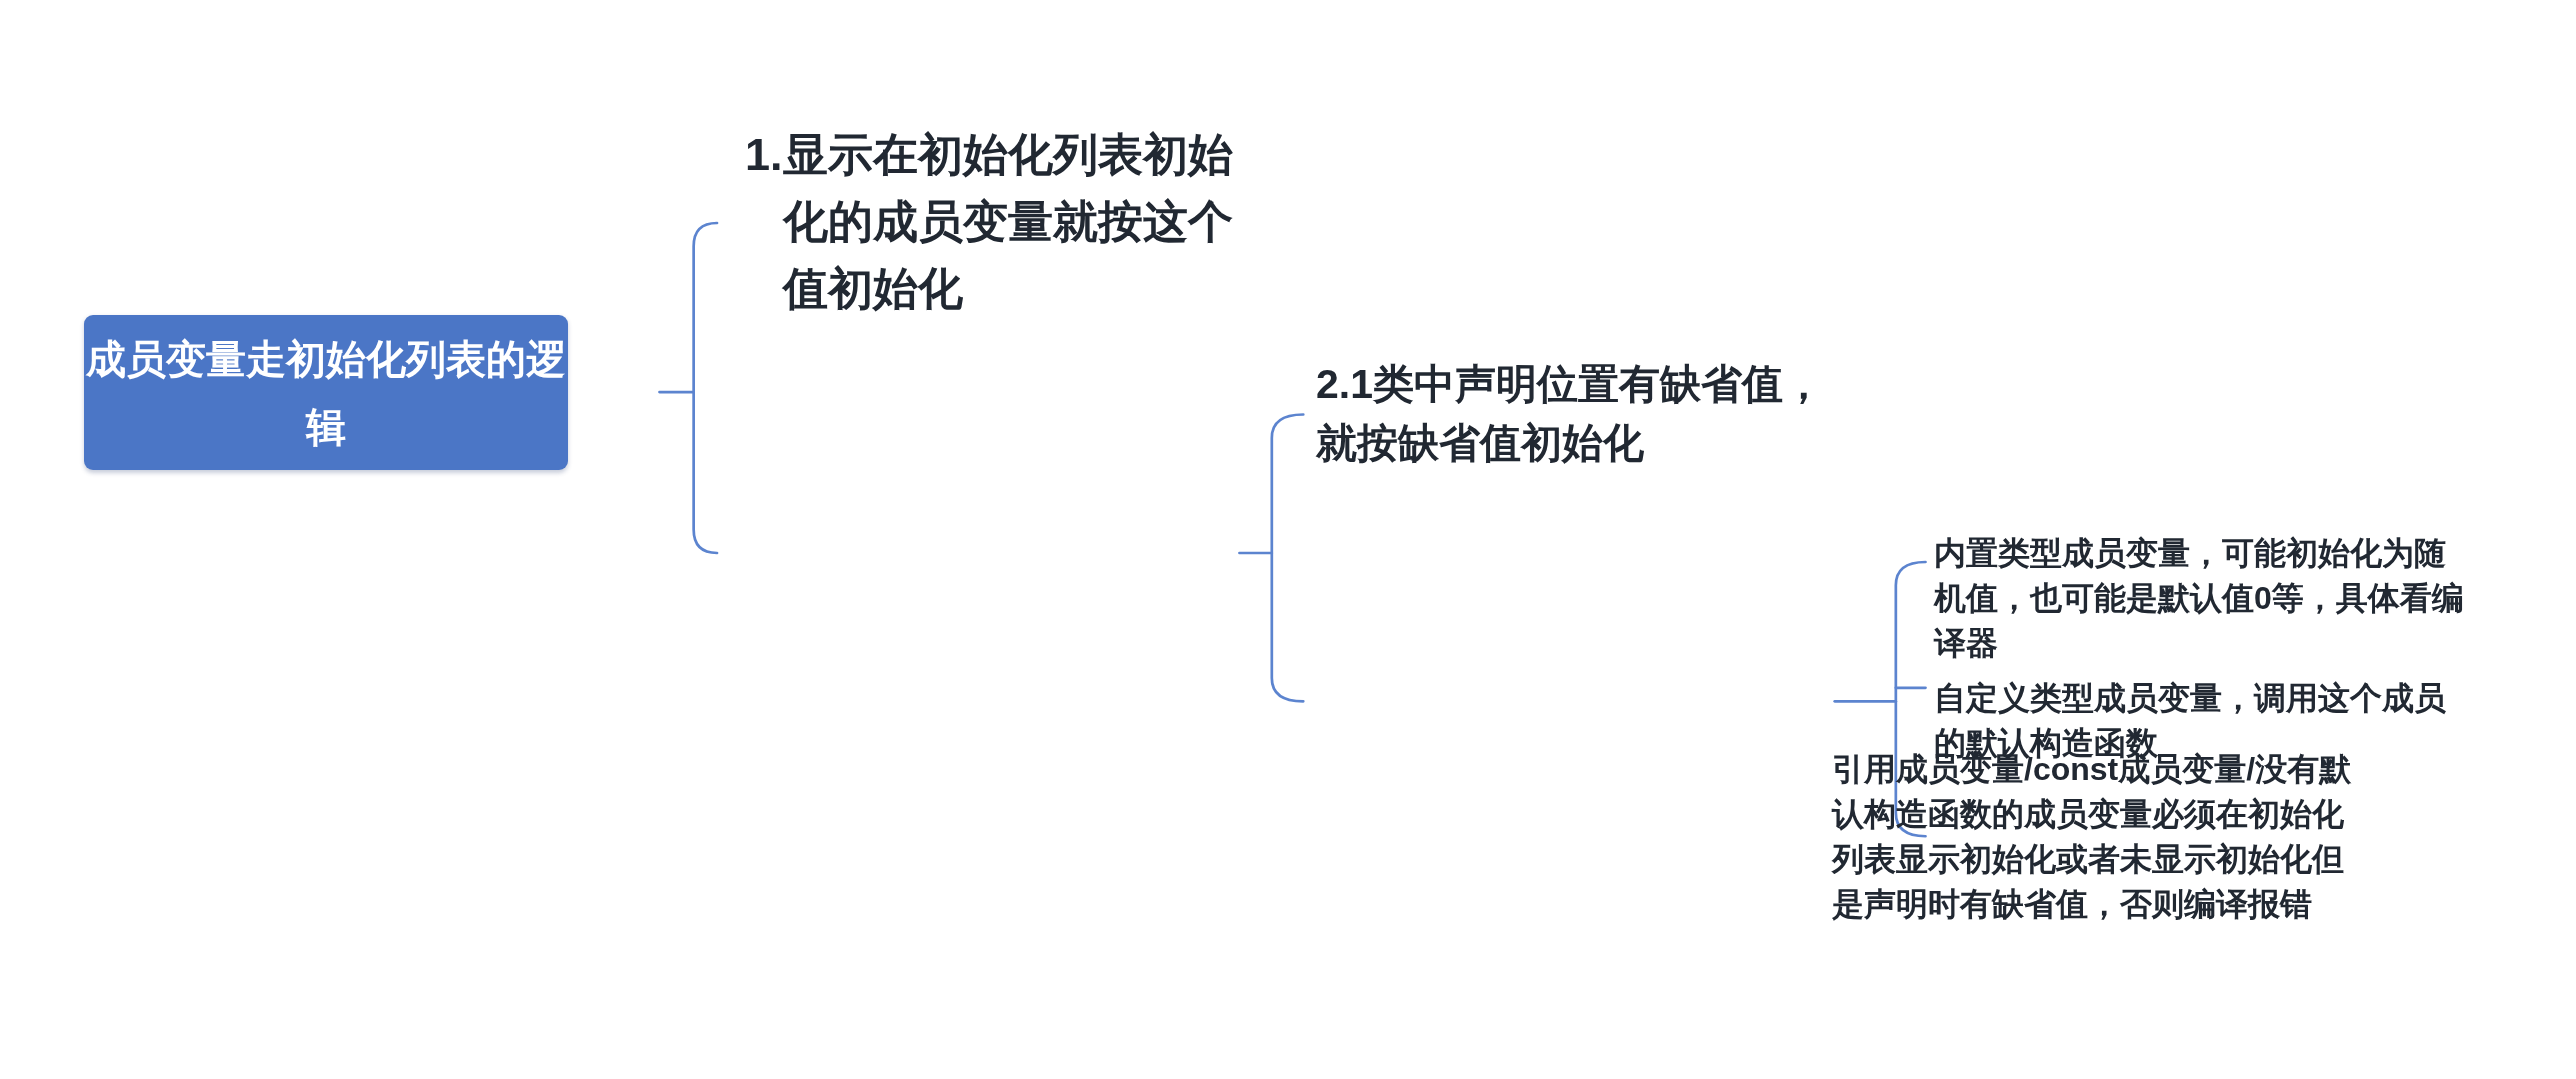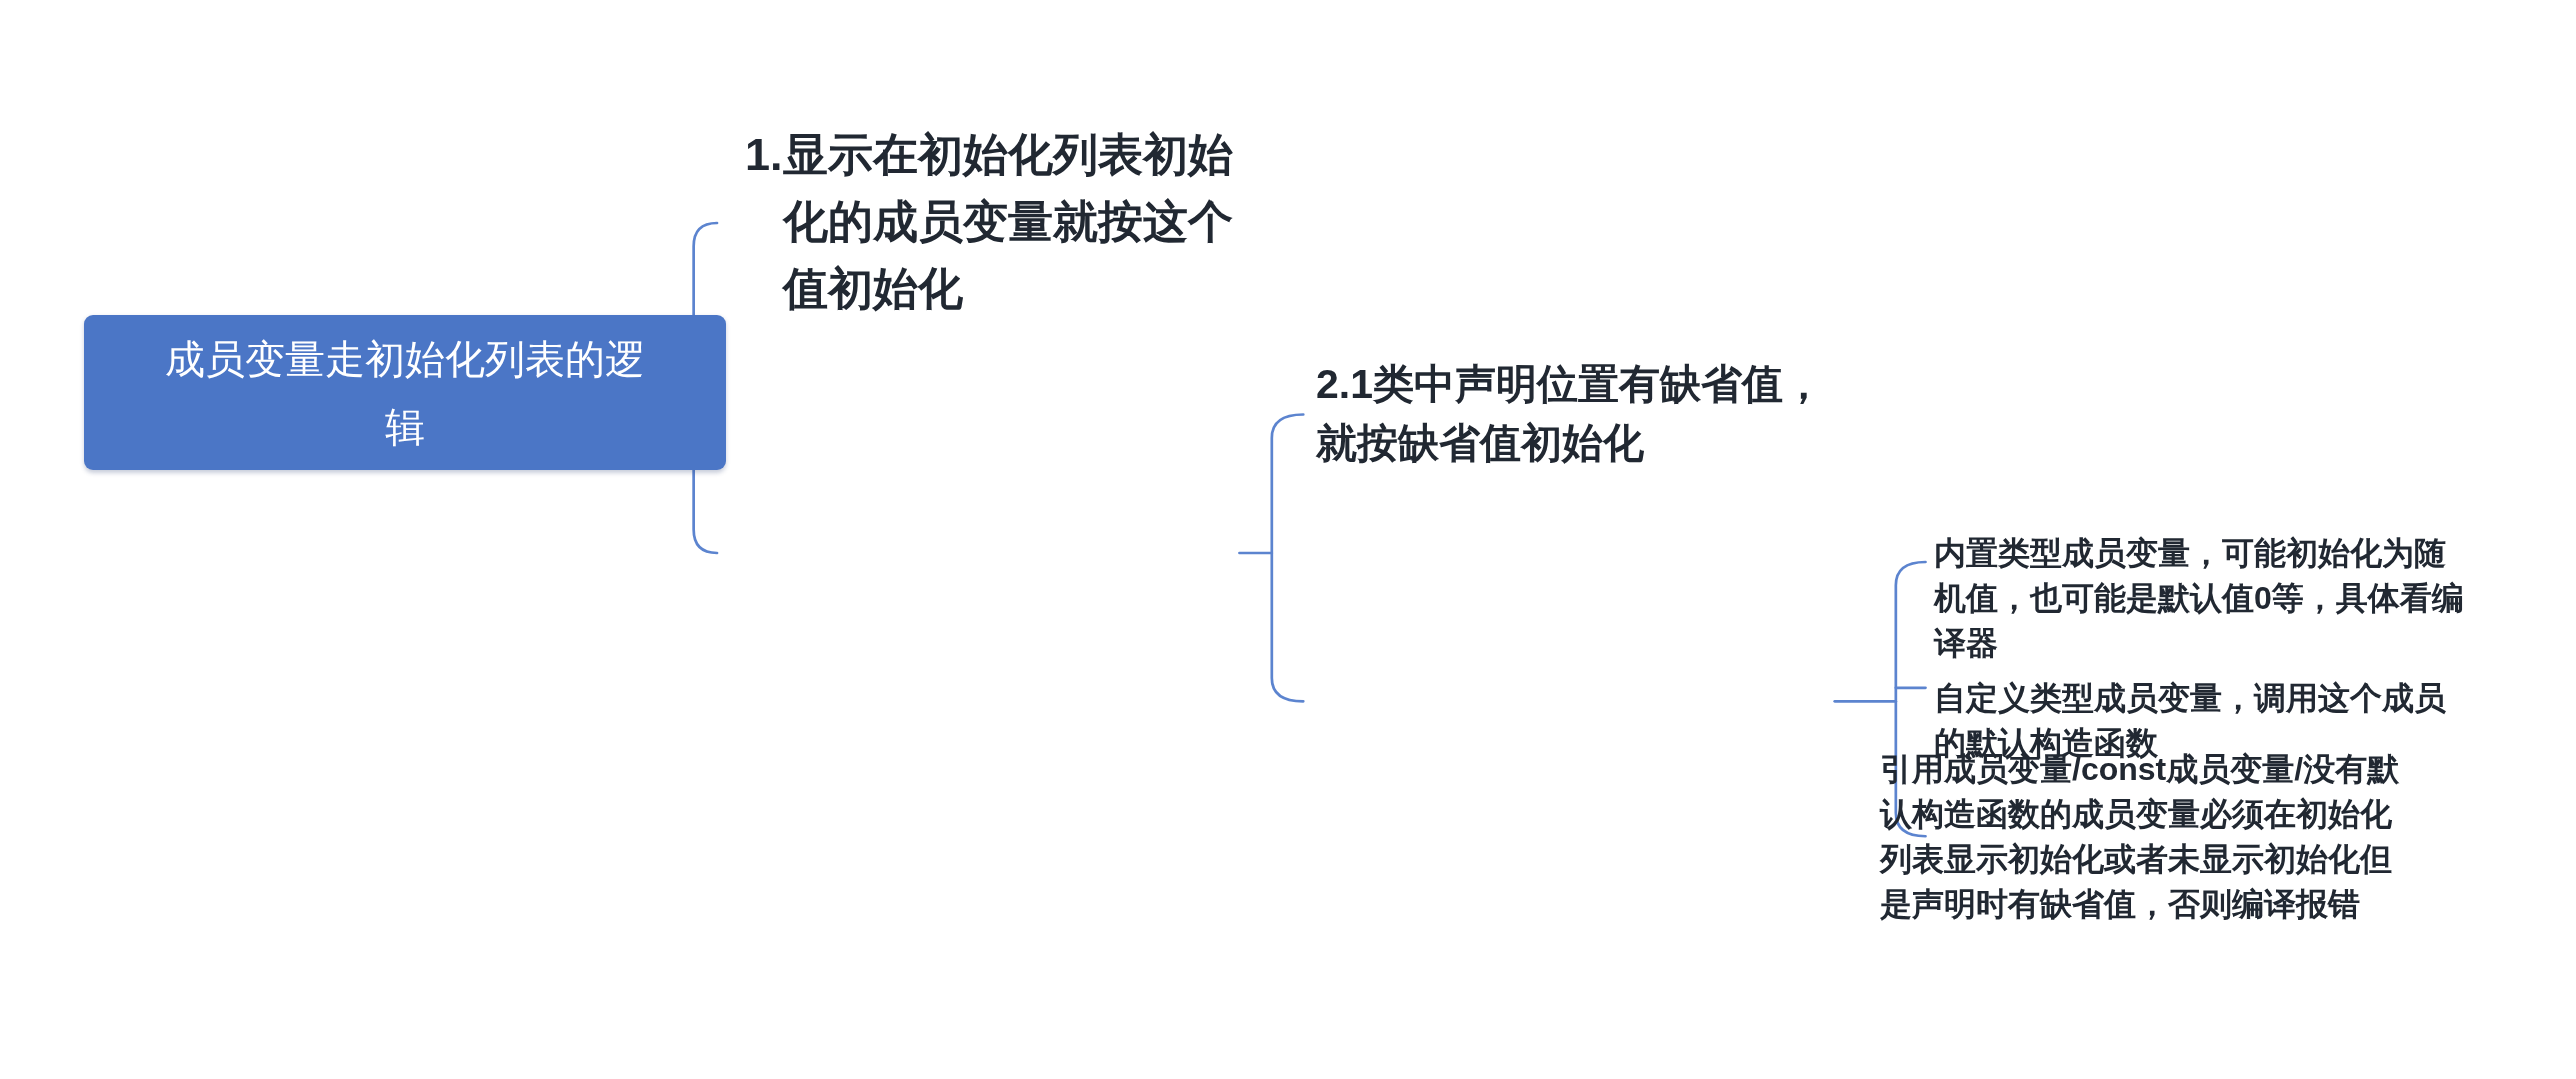--- a/index.html
+++ b/index.html
@@ -10,45 +10,45 @@
     position:relative;
     overflow:hidden;
   }
   .canvas{position:absolute;inset:0;}
   svg.connectors{position:absolute;left:0;top:0;pointer-events:none;}
   .topic{position:absolute;color:#212832;font-weight:bold;}
   .topic .t{white-space:pre-line;display:inline-block;vertical-align:top;}
 
   
   .root{
-    left:84px;top:315px;width:642px;height:155px;
+    left:84px;top:315px;width:484px;height:155px;
     background:#4B76C6;border-radius:9px;
     box-shadow:0 2.7px 4.5px rgba(40,60,110,0.25);
     display:flex;align-items:center;justify-content:center;
-    color:#ffffff;font-weight:normal;font-size:40px;line-height:68px;
+    color:#ffffff;font-weight:bold;font-size:40px;line-height:68px;
     text-align:center;
   }
   .root .t{white-space:pre-line;}
 
   
   .l1{font-size:45px;line-height:67px;}
   .l1 .marker{display:inline-block;width:38px;vertical-align:top;}
   .n1{left:745px;top:121px;}
   .n2{left:745px;top:486px;}
 
   
   .l2{font-size:41px;line-height:59px;margin-left:6px;}
   .n21{left:1310px;top:355px;}
   .n22{left:1310px;top:672px;}
 
   
   .l3{font-size:32px;line-height:45px;}
   .leaf1{left:1934px;top:495px;margin-top:36px;}
   .leaf2{left:1934px;top:676px;}
-  .leaf3{left:1880px;top:747px;}
+  .leaf3{left:1832px;top:747px;}
 </style>
 </head>
 <body>
 
 <div class="canvas">
 
   <svg class="connectors" width="2576" height="1079" viewBox="0 0 2864 1200">
     <g fill="none" stroke="#5C84CF" stroke-width="3" stroke-linecap="round">
       <path d="M 733 436 H 771"></path>
       <path d="M 797 248 Q 771 248 771 274 L 771 589 Q 771 615 797 615"></path>

